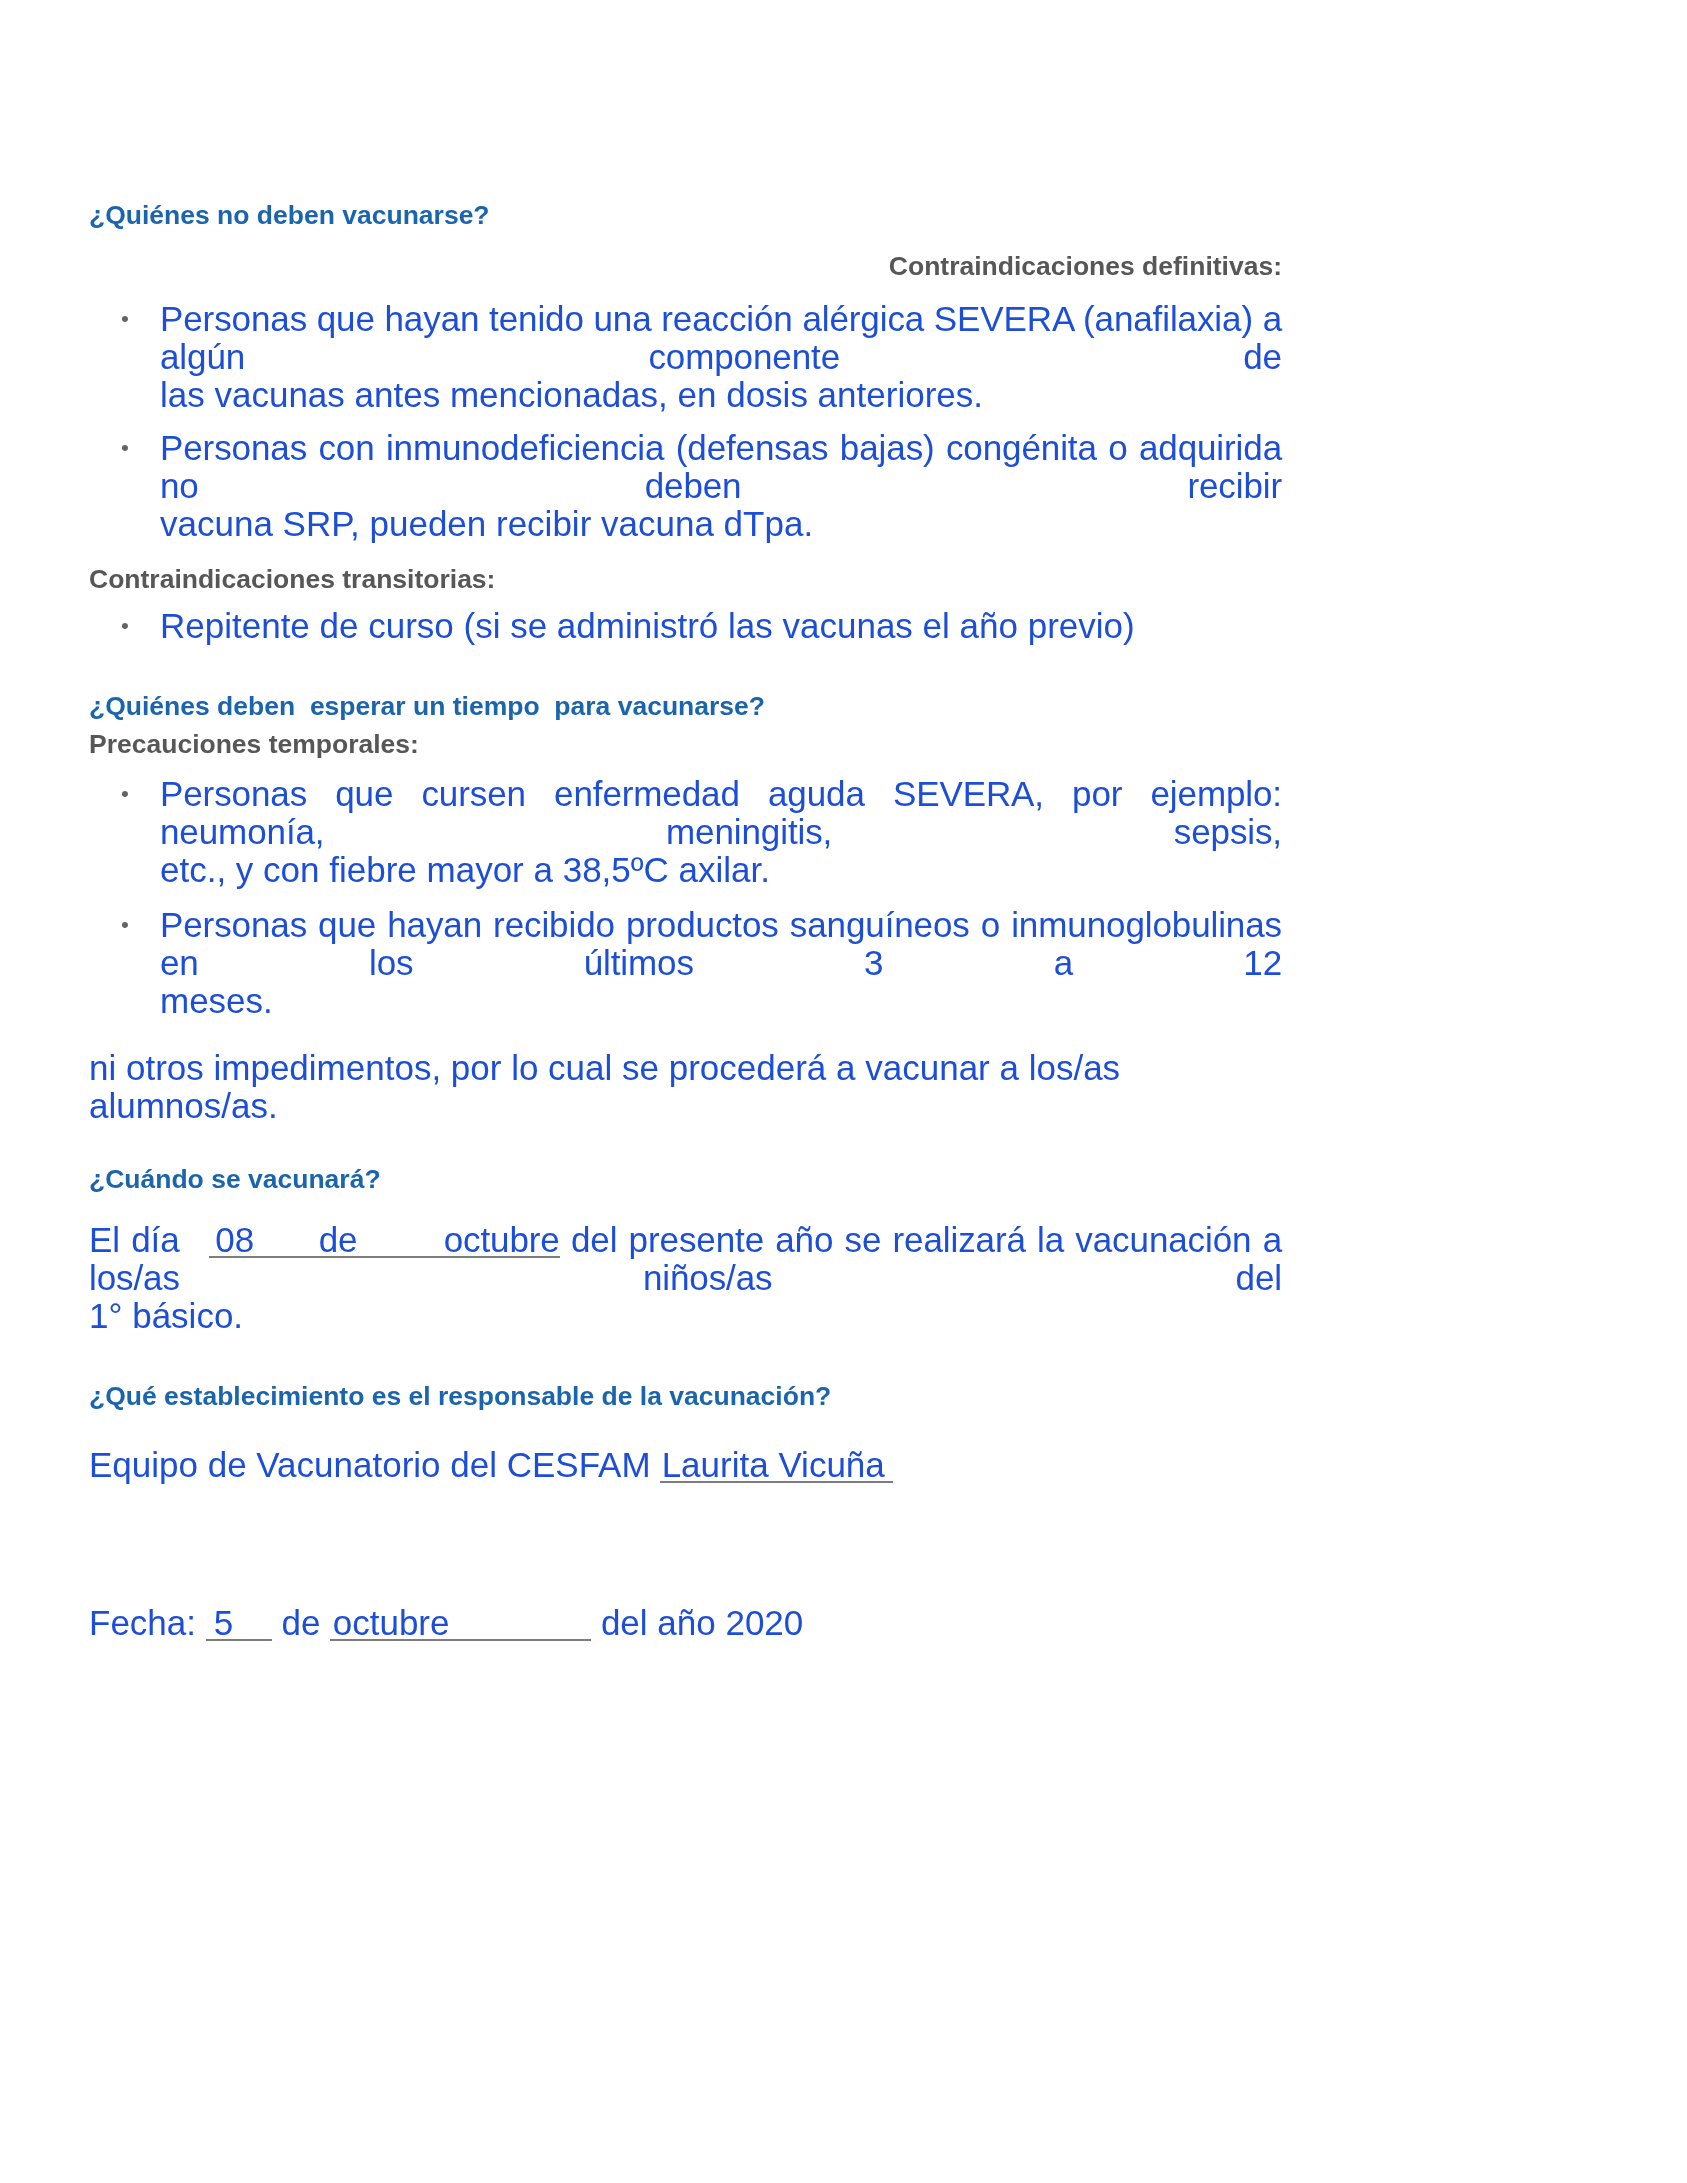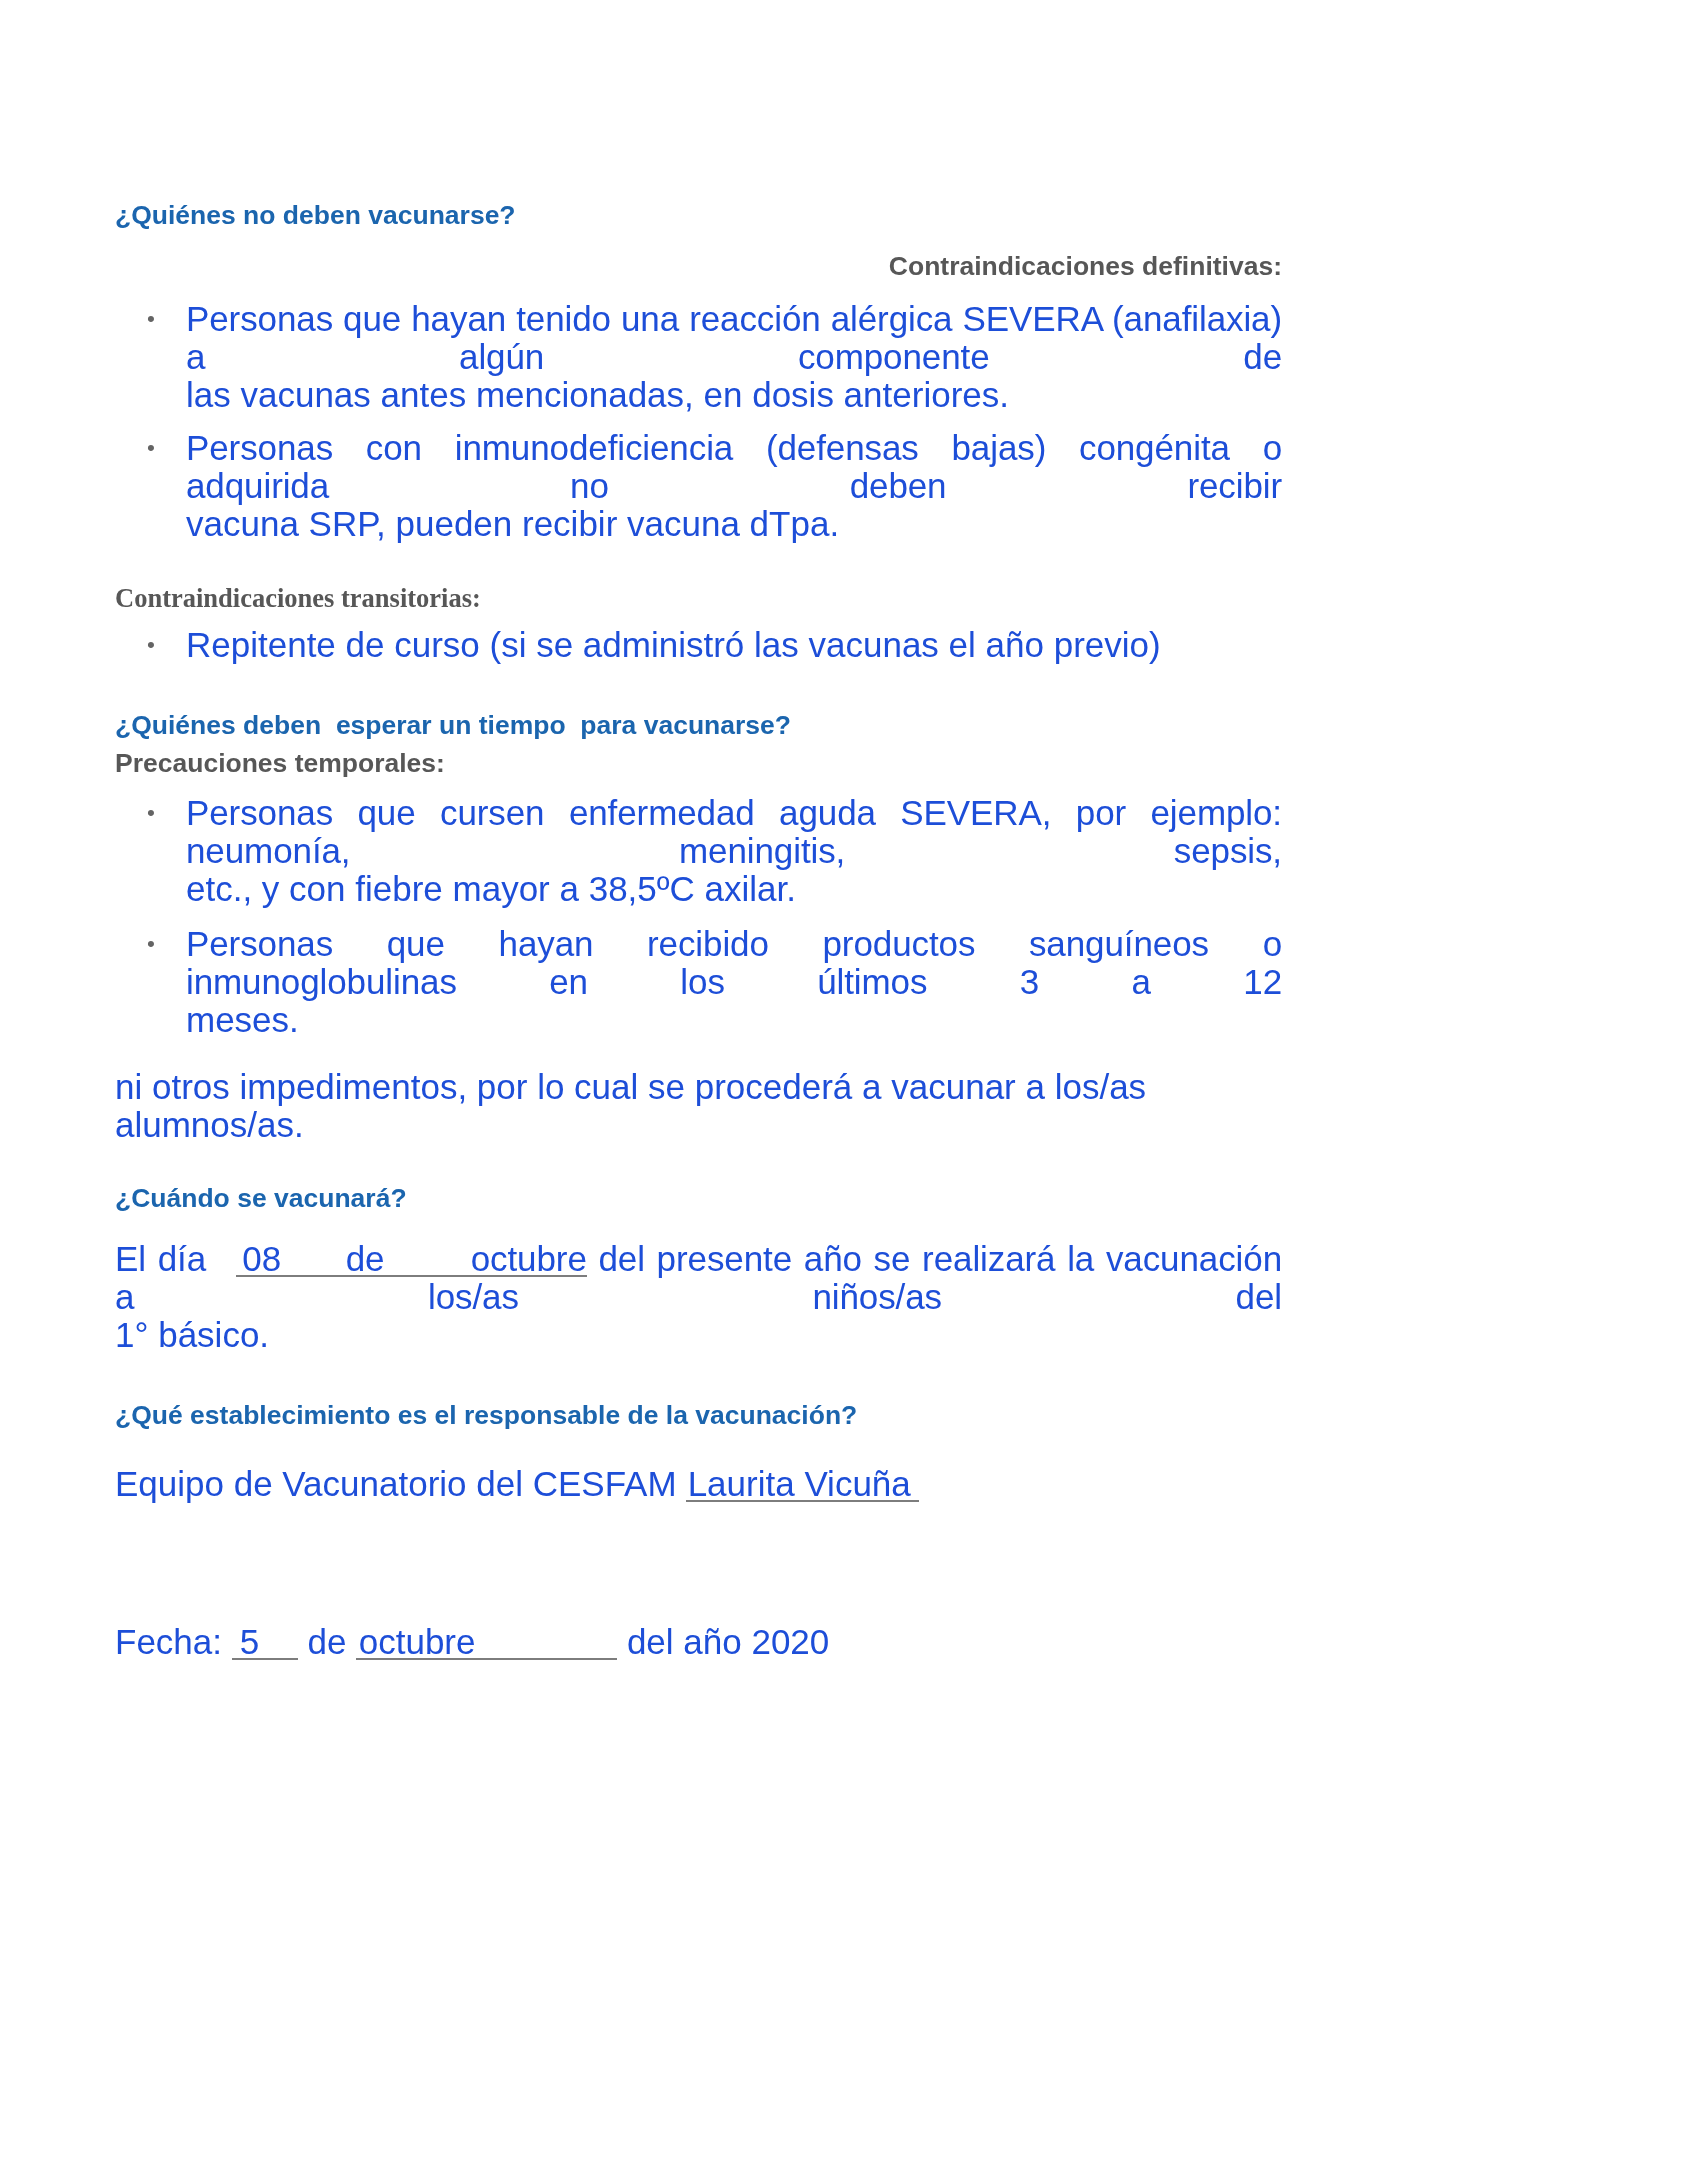--- a/index.html
+++ b/index.html
@@ -11,21 +11,21 @@
     overflow: hidden;
   }
   .page {
     position: relative;
     width: 1510px;
     height: 2183px;
     background: #ffffff;
     font-family: "Liberation Sans", "DejaVu Sans", sans-serif;
     color: #646464;
     box-sizing: border-box;
-    padding: 196px 228px 0 115px;
+    padding: 196px 228px 0 89px;
   }
   .blue-h {
     color: #1b65ae;
     font-weight: bold;
     font-size: 26.5px;
     line-height: 38px;
     white-space: pre;
     margin: 0;
   }
   .sub-h {
@@ -54,21 +54,21 @@
     line-height: 38px;
     color: #646464;
     flex: none;
   }
   .btxt { flex: 1; min-width: 0; }
 
   
   .mt-sub1   { margin-top: 13.2px; text-align: right; }
   .mt-b1     { margin-top: 15px; }
   .mt-b2     { margin-top: 15px; }
-  .mt-sub2   { margin-top: 36px; font-family: Liberation Serif, serif; }
+  .mt-sub2   { margin-top: 17px; }
   .mt-b3     { margin-top: 8.6px; }
   .mt-h2     { margin-top: 42px; }
   .mt-sub3   { }
   .mt-b4     { margin-top: 12px; }
   .mt-b5     { margin-top: 17px; }
   .mt-nota   { margin-top: 29px; }
   .mt-h3     { margin-top: 35px; }
   .mt-dia    { margin-top: 23px; }
   .mt-h4     { margin-top: 42px; }
   .mt-equipo { margin-top: 31px; }

